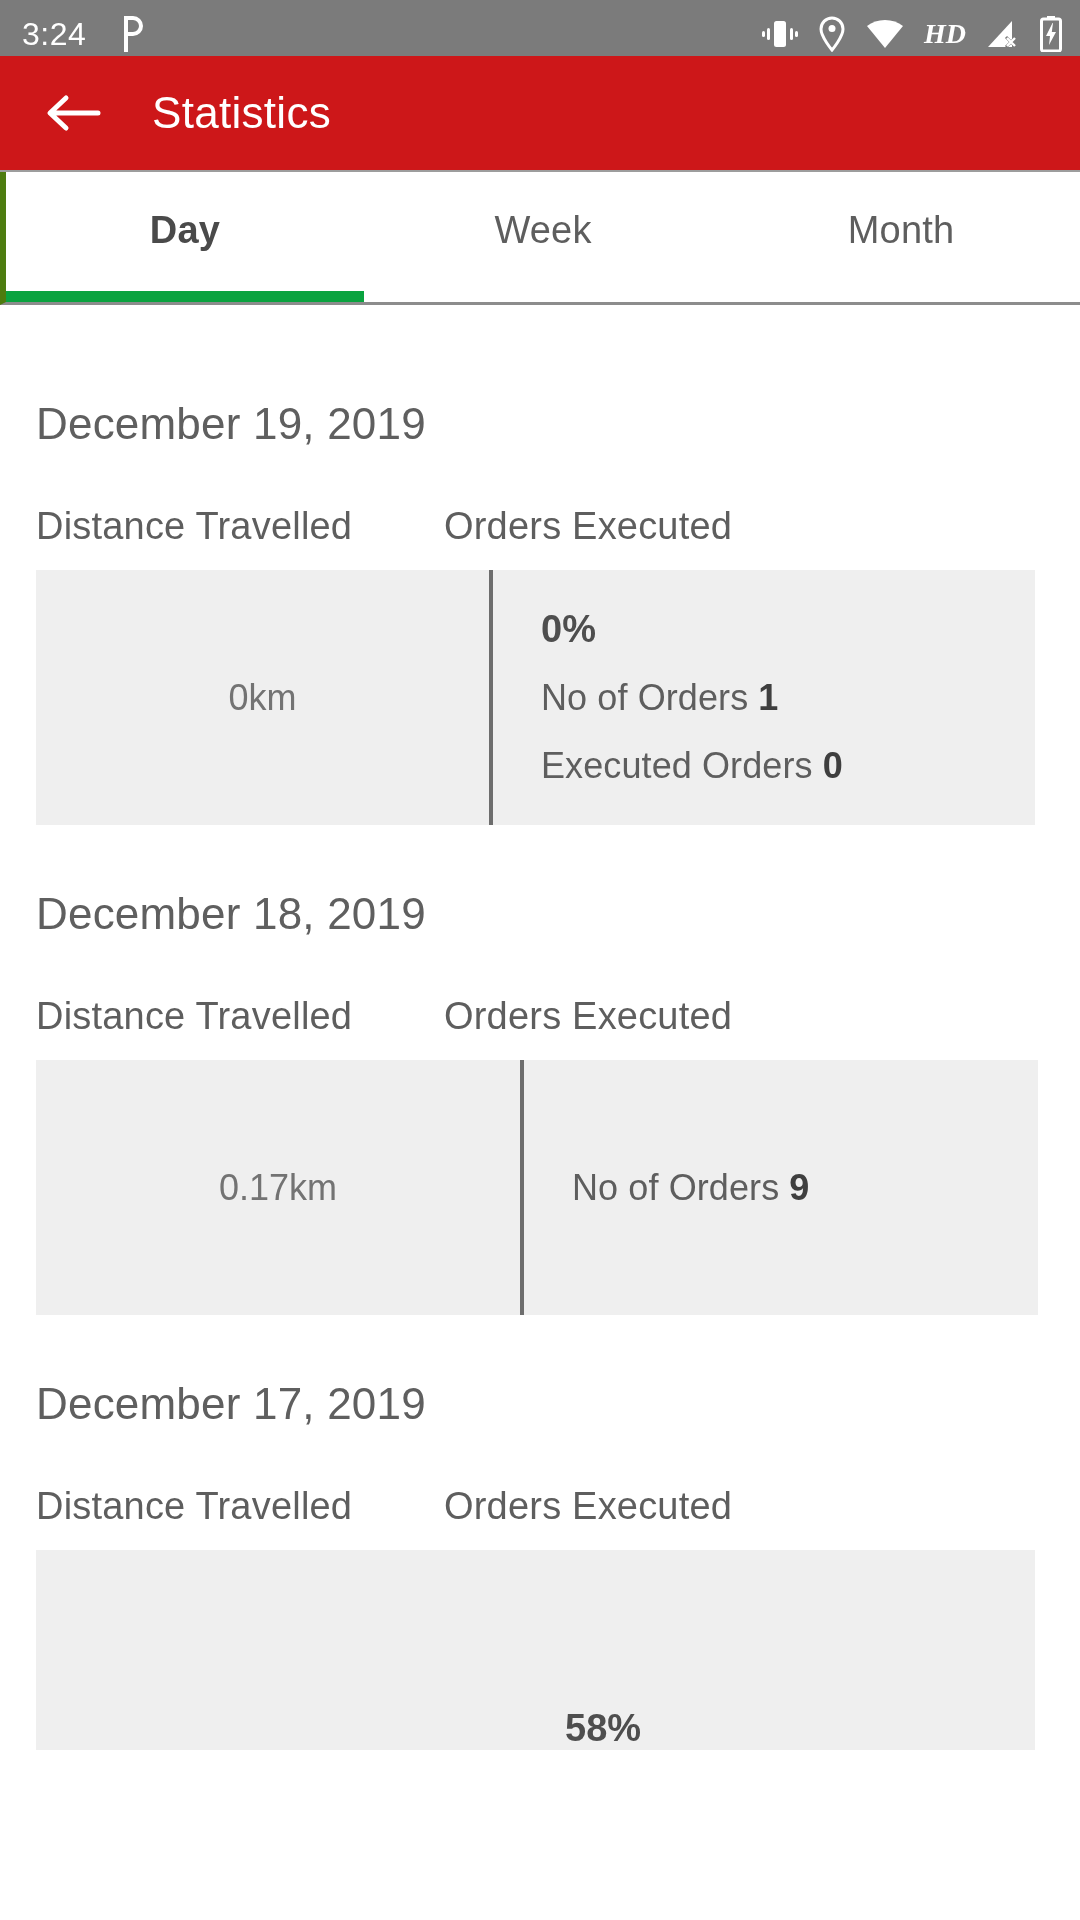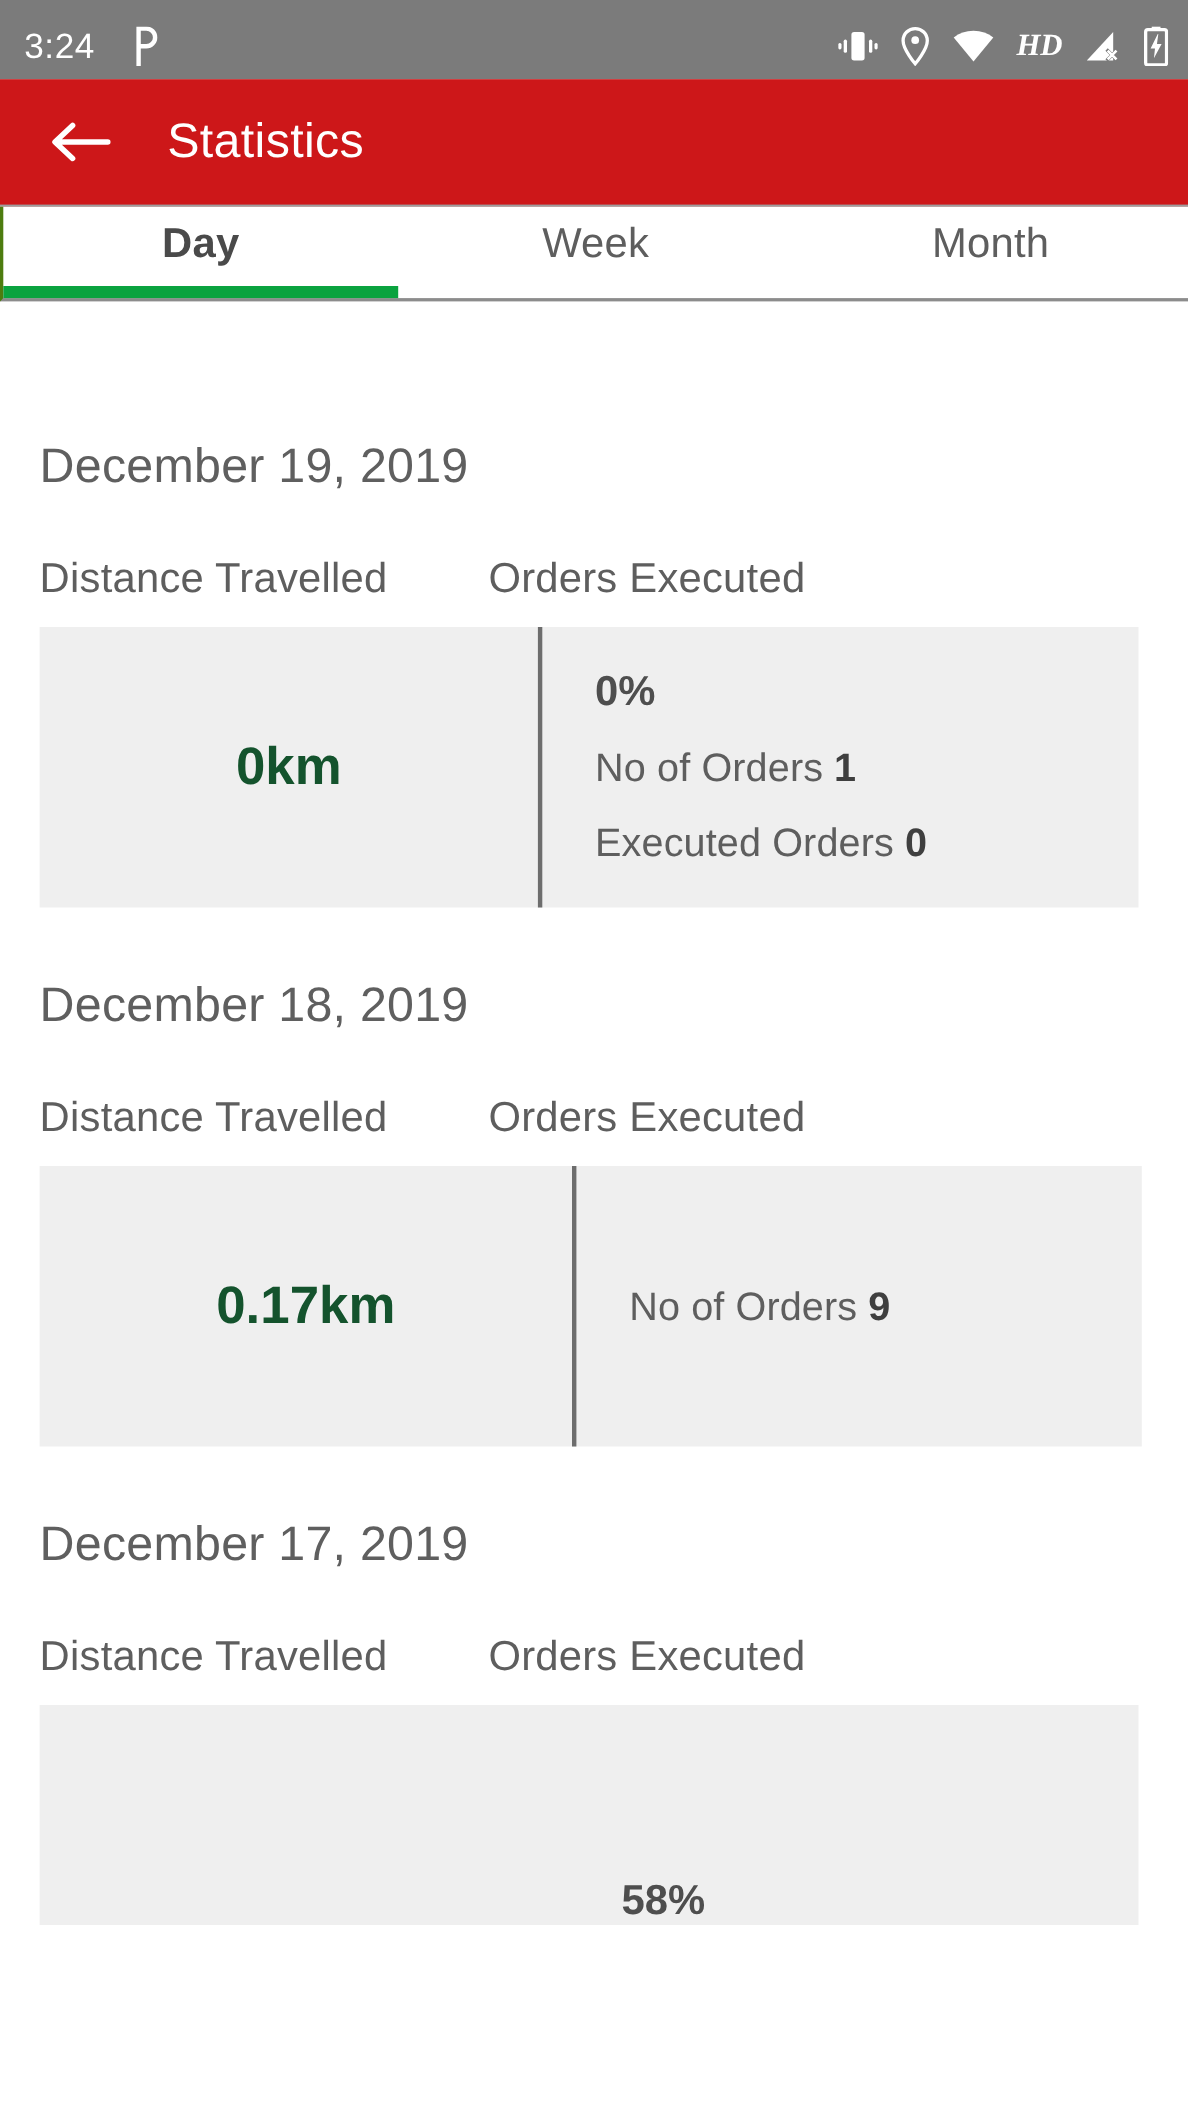--- a/index.html
+++ b/index.html
@@ -7,21 +7,21 @@
   html,body { width:1080px; height:1920px; }
   body {
     font-family:"Liberation Sans", sans-serif;
     background:#ffffff;
     overflow:hidden;
     position:relative;
   }
 
   
   .status-bar {
-    height:72px;
+    height:56px;
     background:#7b7b7b;
     display:flex;
     align-items:center;
     padding:12px 18px 0 22px;
     color:#ffffff;
   }
   .status-time {
     font-size:32px;
     font-weight:400;
     letter-spacing:0.5px;
@@ -45,25 +45,25 @@
   .app-title {
     color:#ffffff;
     font-size:44px;
     font-weight:400;
     margin-left:50px;
     letter-spacing:0.3px;
   }
 
   
   .tab-bar {
-    height:86px;
+    height:133px;
     background:#ffffff;
     display:flex;
     position:relative;
-    border-left:3px solid #4d7c0f;
+    border-left:6px solid #4d7c0f;
     border-bottom:3px solid #8c8c8c;
   }
   .tab {
     flex:1;
     display:flex;
     align-items:center;
     justify-content:center;
     font-size:38px;
     color:#5e5e5e;
     letter-spacing:0.2px;
@@ -121,23 +121,23 @@
   }
   .card-left {
     width:457px;
     flex:none;
     display:flex;
     align-items:center;
     justify-content:center;
     border-right:4px solid #6d6d6d;
   }
   .card-left .distance {
-    font-size:48px;
-    font-weight:bold;
-    color:#14532d;
+    font-size:36px;
+    font-weight:normal;
+    color:#737373;
   }
   .card-right {
     flex:1;
     display:flex;
     flex-direction:column;
     justify-content:center;
     padding-left:48px;
     gap:26px;
   }
   .pct {

